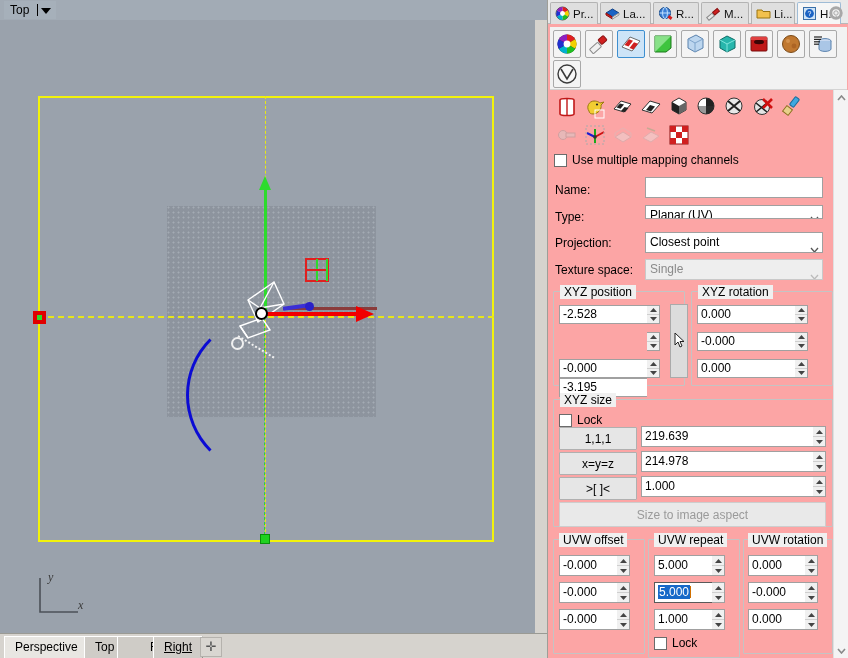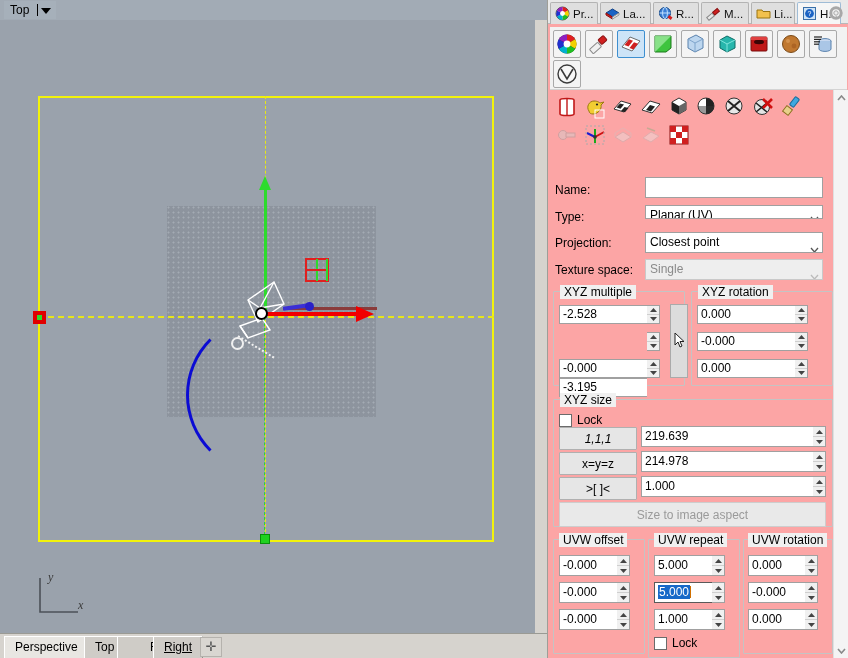--- a/index.html
+++ b/index.html
@@ -543,20 +543,24 @@
           <rect x="3" y="3" width="18" height="18" fill="#fff" stroke="#8a1212"></rect>
           <rect x="3" y="3" width="6" height="6" fill="#d02020"></rect>
           <rect x="9" y="9" width="6" height="6" fill="#d02020"></rect>
           <rect x="15" y="3" width="6" height="6" fill="#d02020"></rect>
           <rect x="3" y="15" width="6" height="6" fill="#d02020"></rect>
           <rect x="15" y="15" width="6" height="6" fill="#d02020"></rect>
         </svg>
       </div>
     </div>
 
+    <div class="chkrow" style="left:6px;top:153px;">
+      <span class="chkbox"></span>
+      <span>Use multiple mapping channels</span>
+    </div>
 
     <span class="flabel" style="left:7px;top:183px;">Name:</span>
     <span class="finput" style="left:97px;top:177px;width:178px;height:21px;line-height:19px;"></span>
 
     <span class="flabel" style="left:7px;top:210px;">Type:</span>
     <span class="fselect" style="left:97px;top:205px;width:178px;height:14px;">
       <span>Planar (UV)</span>
       <span class="chev">
         <svg width="9" height="7" viewBox="0 0 9 7">
             <path d="M1,1 L4.5,5 L8,1" fill="none" stroke="#555" stroke-width="1.3"></path>
@@ -578,21 +582,21 @@
     <span class="fselect disabled" style="left:97px;top:259px;width:178px;height:21px;">
       <span>Single</span>
       <span class="chev">
         <svg width="9" height="7" viewBox="0 0 9 7">
             <path d="M1,1 L4.5,5 L8,1" fill="none" stroke="#bbb" stroke-width="1.3"></path>
           </svg>
       </span>
     </span>
 
     <div class="gbox" style="left:5px;top:291px;width:132px;height:95px;"></div>
-    <span class="gtitle" style="left:12px;top:285px;">XYZ multiple</span>
+    <span class="gtitle" style="left:12px;top:285px;">XYZ position</span>
 
     <div class="numfield" style="left:11px;top:305px;width:88px;height:19px;">-2.528</div>
     <div class="spin" style="left:99px;top:305px;height:19px;">
       <div>
           <svg width="7" height="4" viewBox="0 0 7 4">
             <path d="M3.5,0 L7,4 L0,4 Z" fill="#444"></path>
           </svg>
         </div>
       <div>
           <svg width="7" height="4" viewBox="0 0 7 4">
@@ -683,21 +687,21 @@
     </div>
 
     <div class="gbox" style="left:5px;top:399px;width:280px;height:128px;"></div>
     <span class="gtitle" style="left:12px;top:393px;">XYZ size</span>
 
     <div class="chkrow" style="left:11px;top:413px;">
       <span class="chkbox"></span>
       <span>Lock</span>
     </div>
 
-    <div class="btn" style="left:11px;top:427px;width:78px;height:23px;font-style:italic;">1,1,1</div>
+    <div class="btn" style="left:11px;top:427px;width:78px;height:23px;">1,1,1</div>
     <div class="btn" style="left:11px;top:452px;width:78px;height:23px;">x=y=z</div>
     <div class="btn" style="left:11px;top:477px;width:78px;height:23px;">&gt;[ ]&lt;</div>
     <div class="btn disabled" style="left:11px;top:502px;width:267px;height:25px;">Size to image aspect</div>
 
     <div class="numfield" style="left:93px;top:426px;width:172px;height:21px;line-height:19px;">219.639</div>
     <div class="spin" style="left:265px;top:426px;height:21px;">
       <div>
           <svg width="7" height="4" viewBox="0 0 7 4">
             <path d="M3.5,0 L7,4 L0,4 Z" fill="#444"></path>
           </svg>

